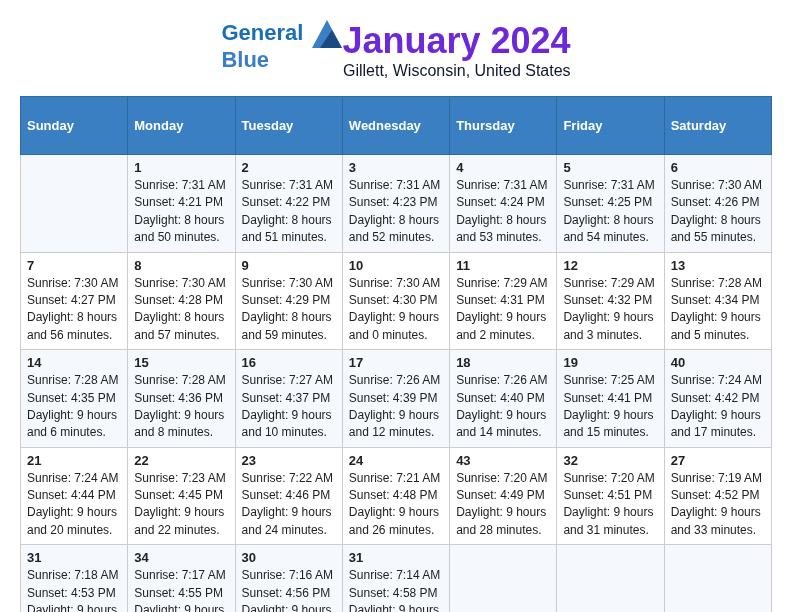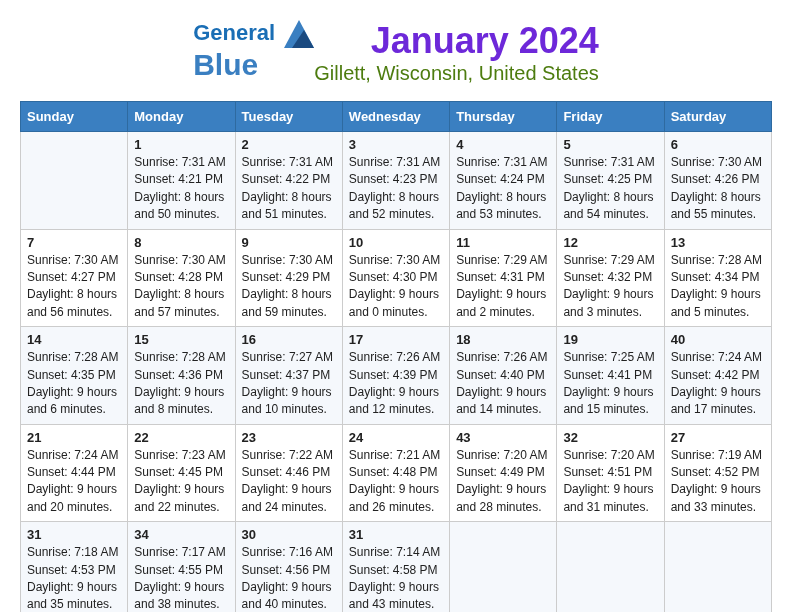--- a/index.html
+++ b/index.html
@@ -36,34 +36,34 @@
     }
     .title-block {
       text-align: right;
     }
     .month-title {
       font-size: 36px;
       font-weight: bold;
       color: #6d28d9;
     }
     .location {
-      font-size: 20px;
-      color: #4d7c0f;
+      font-size: 16px;
+      color: #0f172a;
     }
     table {
       width: 100%;
       border-collapse: collapse;
       table-layout: fixed;
     }
     thead tr th {
       background-color: #3a7fc1;
       color: #fff;
       font-size: 13px;
       font-weight: bold;
-      padding: 7px 6px;
+      padding: 21px 6px;
       text-align: left;
       border: 1px solid #2e6aa0;
     }
     tbody tr td {
       vertical-align: top;
       border: 1px solid #ccc;
       padding: 5px 6px;
       font-size: 10.5px;
       color: #222;
       background: #fff;
@@ -90,21 +90,21 @@
 <div class="header">
   <div class="logo">
     <div>
       <div class="logo-text">
         <span>General</span>
         <svg class="logo-icon" viewBox="0 0 30 28" style="display:inline-block;vertical-align:middle;margin-left:3px;">
           <polygon points="0,28 15,0 30,28" fill="#3a7fc1"></polygon>
           <polygon points="8,28 20,10 30,28" fill="#1a4a80"></polygon>
         </svg>
       </div>
-      <div class="logo-text" style="color:#3a7fc1;font-size:30px;font-weight:bold;">Blue</div>
+      <div class="logo-text" style="color:#3a7fc1;font-size:22px;font-weight:bold;">Blue</div>
     </div>
   </div>
   <div class="title-block">
     <div class="month-title">January 2024</div>
     <div class="location">Gillett, Wisconsin, United States</div>
   </div>
 </div>
 
 <table>
   <thead>

